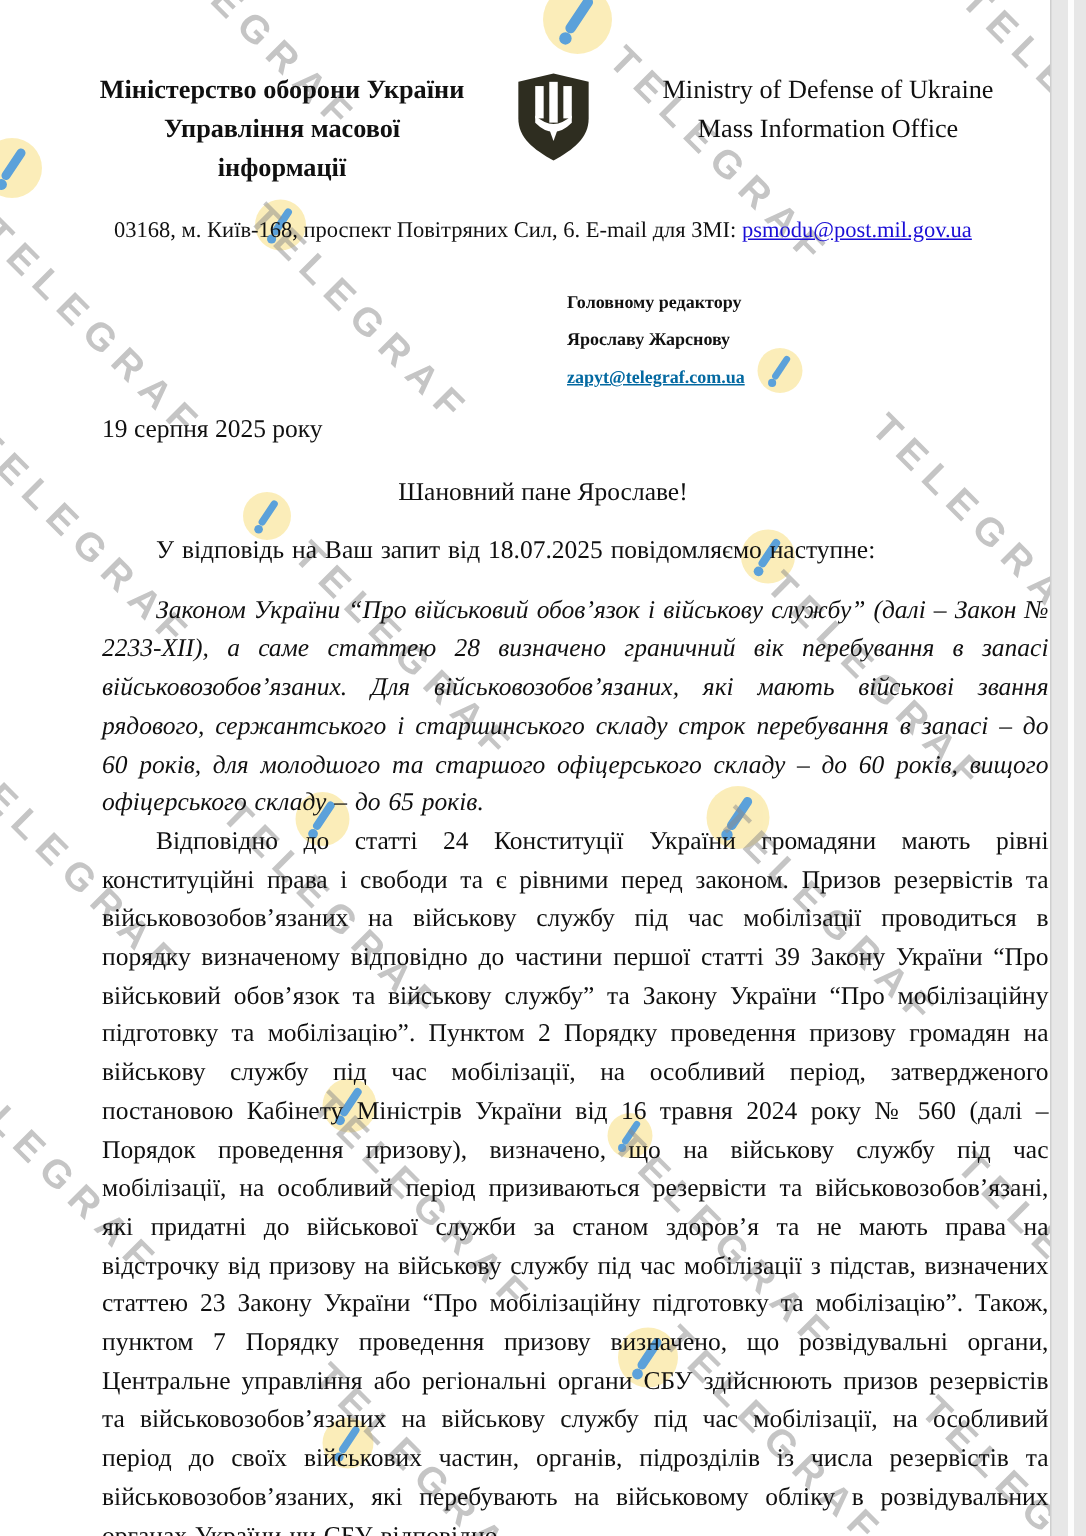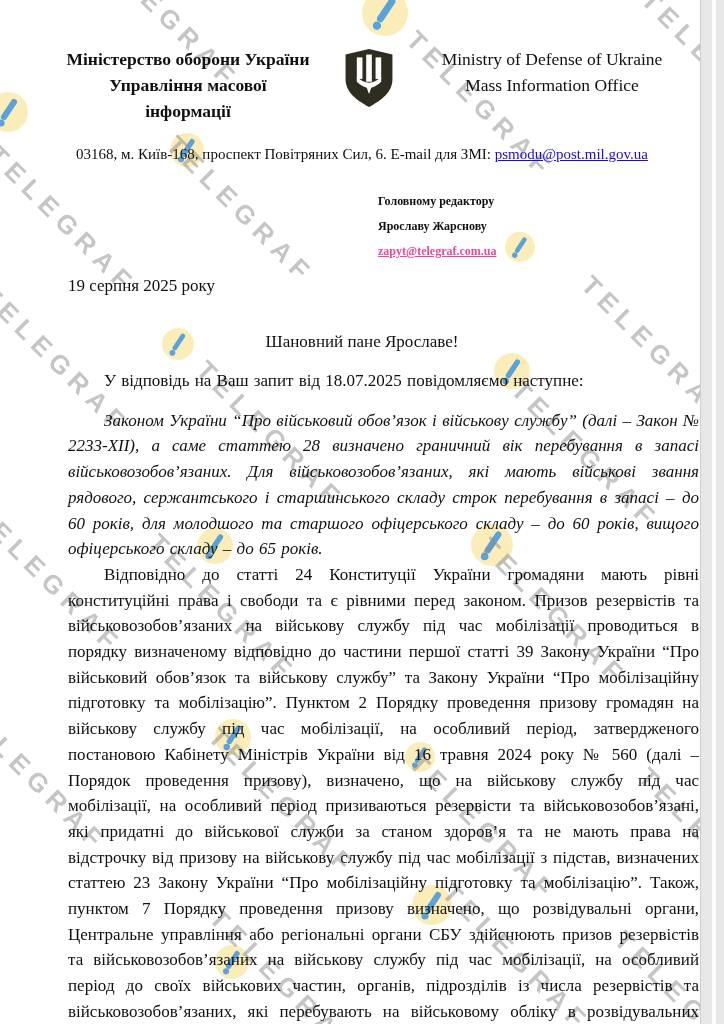--- a/index.html
+++ b/index.html
@@ -20,23 +20,23 @@
   
   .content{position:relative;z-index:1;}
   .header{display:flex;align-items:flex-start;margin:46px 18px 0 40px;}
   .org-uk{width:296px;text-align:center;font-weight:700;font-size:17.5px;line-height:26px;}
   .emblem{width:66px;display:flex;justify-content:center;padding-top:2px;}
   .emblem svg{width:50px;height:60px;display:block;}
   .org-en{width:300px;text-align:center;font-weight:400;font-size:17.5px;line-height:26px;}
   .address{margin-top:22px;text-align:center;font-size:15px;}
   .address a{color:#1a0dd6;}
   .recipient{margin:26px 0 0 378px;font-weight:700;font-size:12px;line-height:25px;}
-  .recipient a{color:#ec4899;font-weight:700;}
+  .recipient a{color:#0369a1;font-weight:700;}
   .dateline{margin:12px 0 0 68px;font-size:17px;}
-  .salutation{margin-top:36px;text-align:center;font-size:17px;}
+  .salutation{margin-top:22px;text-align:center;font-size:17px;}
   .bodytext{margin:16px 25px 0 68px;width:631px;}
   .bodytext p{margin:0;font-size:17px;line-height:25.7px;text-align:justify;
               text-indent:36px;word-spacing:1px;}
   .bodytext p.gap{margin-top:14px;font-style:italic;}
   a{text-decoration:underline;}
 </style>
 </head>
 <body>
 
 <div class="page">

